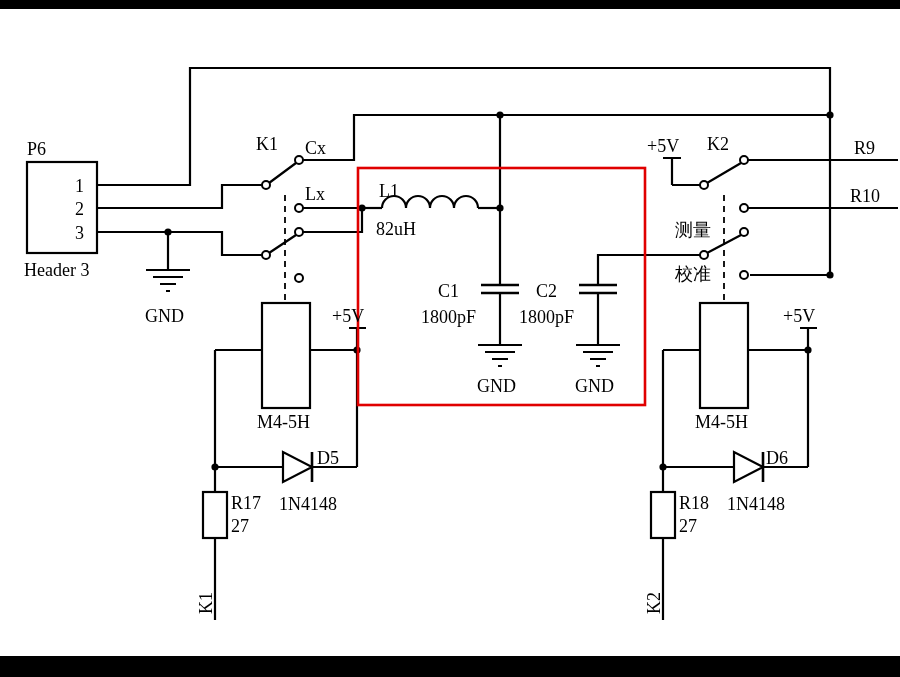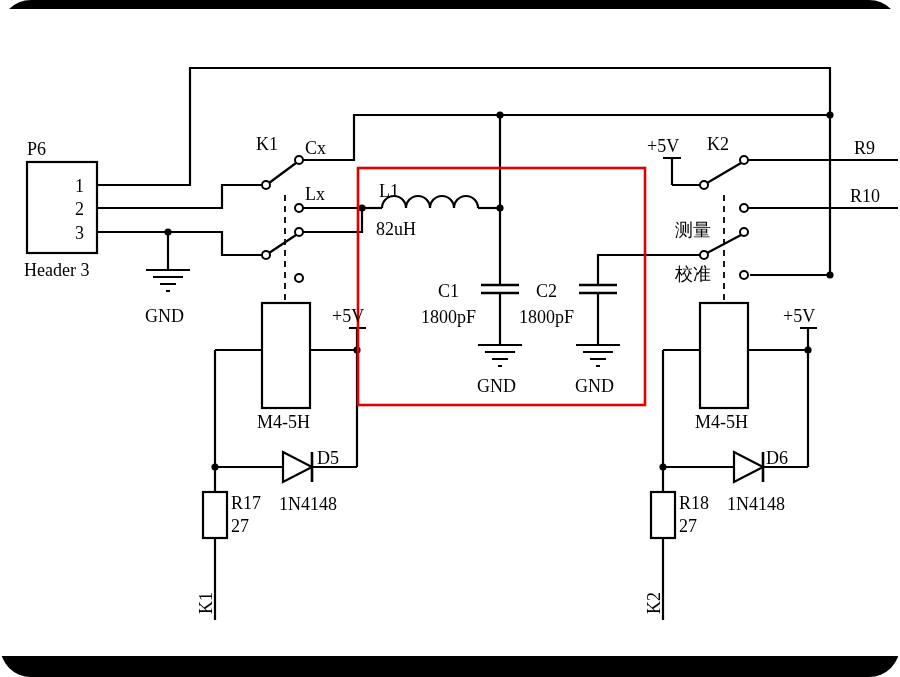--- a/index.html
+++ b/index.html
@@ -1,16 +1,16 @@
 <!DOCTYPE html>
 <html><head>
 <meta charset="utf-8">
 <style>
   html,body{margin:0;padding:0;background:#ffffff;}
-  .stage{position:relative;width:900px;height:677px;background:#ffffff;overflow:hidden;border-radius:31px;}
+  .stage{position:relative;width:900px;height:677px;background:#ffffff;overflow:hidden;}
   svg{display:block;}
   text{font-family:"Liberation Serif","DejaVu Serif",serif;font-size:18px;fill:#000;}
   .wire{stroke:#000;stroke-width:2.2;fill:none;}
   .thick{stroke:#000;stroke-width:2.6;fill:none;}
   .boxpart{stroke:#000;stroke-width:2.2;fill:#ffffff;}
   .contact{stroke:#000;stroke-width:2;fill:#ffffff;}
   .dot{fill:#000;stroke:none;}
   .dash{stroke:#000;stroke-width:1.8;fill:none;stroke-dasharray:6,5;}
   .hlbox{fill:none;stroke:#e00000;stroke-width:2.6;}
   .bar{fill:#000;}

